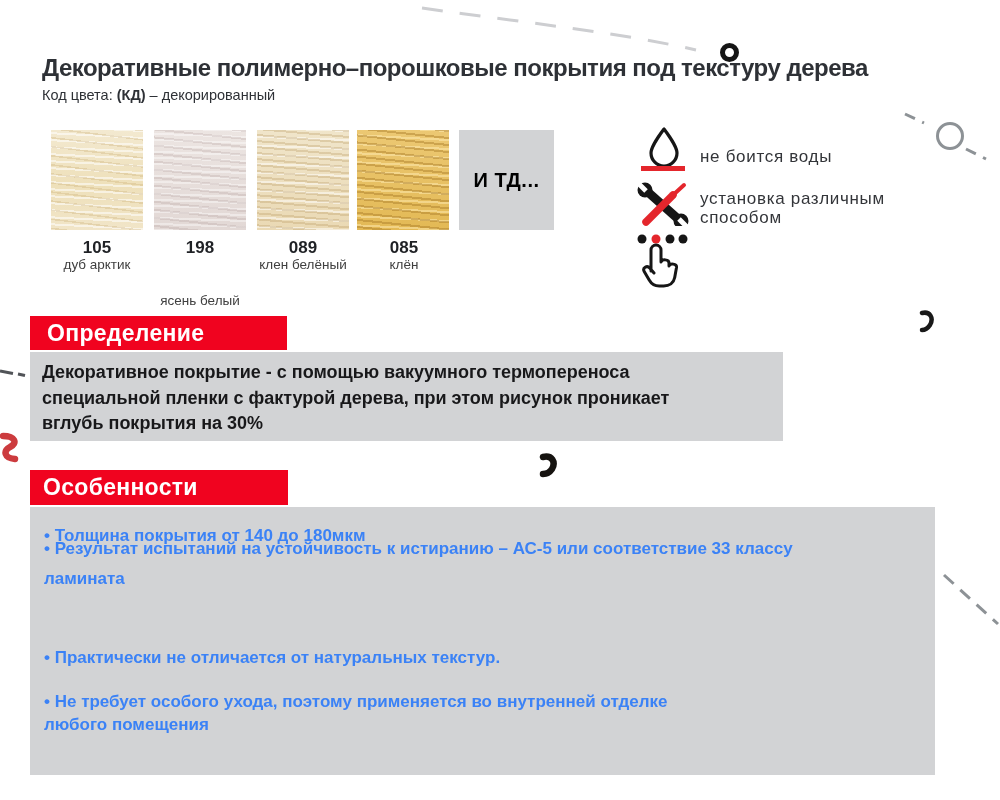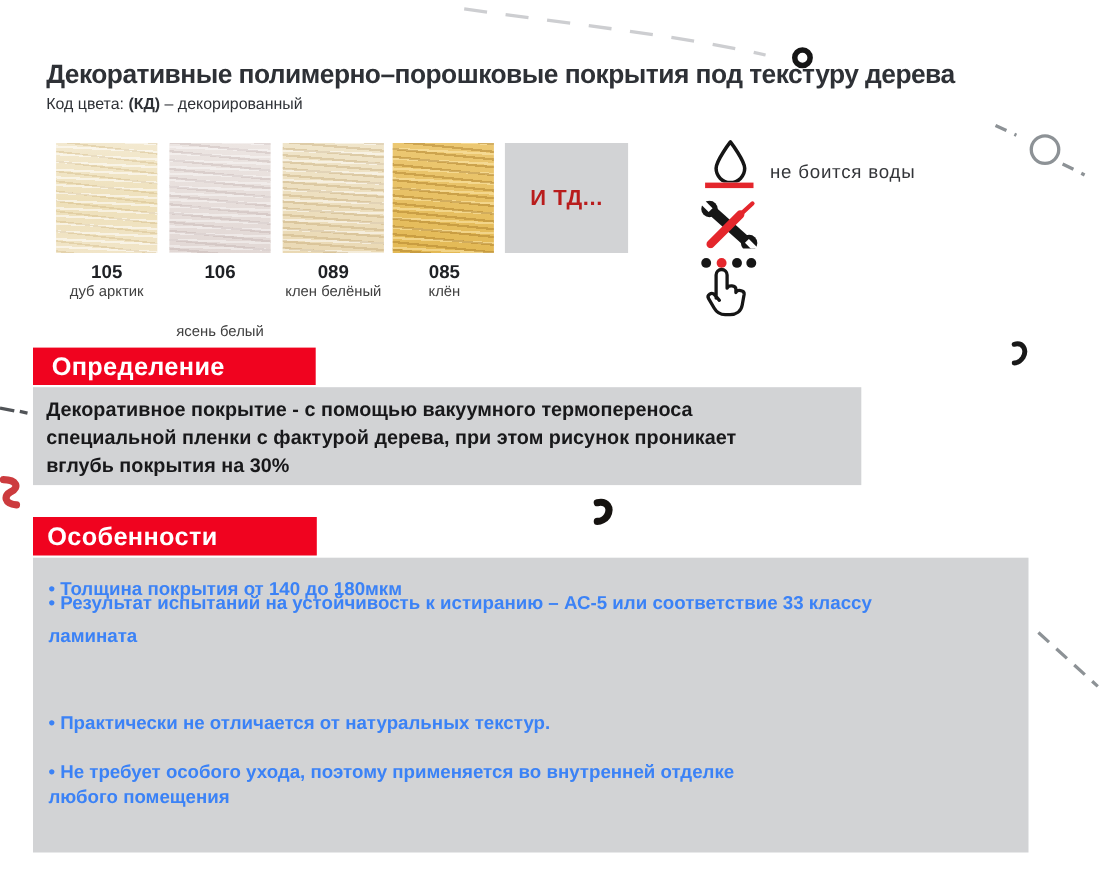--- a/index.html
+++ b/index.html
@@ -26,23 +26,23 @@
   .sw-2{background:
       repeating-linear-gradient(185deg, rgba(188,158,104,0.35) 0 2px, rgba(0,0,0,0) 2px 6px),
       repeating-linear-gradient(182deg, rgba(255,255,255,0.5) 0 2px, rgba(0,0,0,0) 2px 9px),
       linear-gradient(180deg,#f0e5ca 0%,#ead9b4 100%);}
   .sw-3{background:
       repeating-linear-gradient(186deg, rgba(168,122,38,0.45) 0 2px, rgba(0,0,0,0) 2px 7px),
       repeating-linear-gradient(183deg, rgba(255,236,180,0.5) 0 2px, rgba(0,0,0,0) 2px 9px),
       linear-gradient(180deg,#ecc873 0%,#e3b955 100%);}
   .sw-code{top:238px;font-size:17px;font-weight:700;color:#1f2125;transform:translateX(-50%);}
   .sw-label{top:257px;font-size:13.5px;color:#404040;white-space:nowrap;transform:translateX(-50%);text-align:right;}
-  .etc-box{left:459px;top:130px;width:112px;height:100px;background:#d2d3d5;
+  .etc-box{left:459px;top:130px;width:95px;height:100px;background:#d2d3d5;
            display:flex;align-items:center;justify-content:center;
-           font-size:20px;font-weight:700;color:#b91c1c;letter-spacing:0.5px;}
+           font-size:20px;font-weight:700;color:#000000;letter-spacing:0.5px;}
 
   
   .benefit-caption{left:700px;font-size:17px;line-height:19px;letter-spacing:0.7px;
                    font-weight:500;color:#333539;white-space:pre-line;}
   .cap-1{top:147px;}
   .cap-2{top:189px;}
   .cap-3{top:248px;}
   .drop-underline{left:641px;top:166px;width:44px;height:5px;}
 
   
@@ -107,21 +107,21 @@
 
   <h1 class="abs title" style="margin:0;">Декоративные полимерно–порошковые покрытия под текстуру дерева</h1>
   <p class="abs subtitle" style="margin:0;"><span>Код цвета: </span><b>(КД)</b><span> – декорированный</span></p>
 
   <div class="abs swatch sw-0" style="left:51px;"></div>
   <div class="abs swatch sw-1" style="left:154px;"></div>
   <div class="abs swatch sw-2" style="left:257px;"></div>
   <div class="abs swatch sw-3" style="left:357px;"></div>
 
   <div class="abs sw-code" style="left:97px;">105</div>
-  <div class="abs sw-code" style="left:200px;">106</div>
+  <div class="abs sw-code" style="left:200px;">198</div>
   <div class="abs sw-code" style="left:303px;">089</div>
   <div class="abs sw-code" style="left:404px;">085</div>
 
   <div class="abs sw-label" style="left:97px;">дуб арктик</div>
   <div class="abs sw-label" style="left:200px;margin-top:36px;">ясень белый</div>
   <div class="abs sw-label" style="left:303px;">клен белёный</div>
   <div class="abs sw-label" style="left:404px;">клён</div>
 
   <div class="abs etc-box">
       <span>И ТД...</span>
@@ -144,20 +144,22 @@
 
   <svg class="abs" style="left:635px;top:233px;" width="56" height="58" viewBox="0 0 56 58">
     <circle cx="7" cy="6" r="4.5" fill="#161616"></circle>
     <circle cx="21" cy="6" r="4.5" fill="#e4262c"></circle>
     <circle cx="35" cy="6" r="4.5" fill="#161616"></circle>
     <circle cx="48" cy="6" r="4.5" fill="#161616"></circle>
     <path d="M16,38 L16,17 a5,5 0 0 1 10,0 L26,29 c1,-3 8,-3 8,1 l0,3 c1,-3 8,-2.5 7.5,1.5 l-1.8,10 c-1,5.5 -5.5,8.5 -11,8.5 l-4.5,0 c-4.5,0 -8,-2.5 -10,-6 l-5,-8.5 c-2,-3.5 2.8,-6.5 5.5,-3.5 l4.3,5" fill="none" stroke="#161616" stroke-width="3" stroke-linecap="round" stroke-linejoin="round"></path>
   </svg>
 
   <div class="abs benefit-caption cap-1">не боится воды</div>
+  <div class="abs benefit-caption cap-2">установка различным
+способом</div>
 
   <div class="abs banner def-banner">Определение</div>
   <div class="abs panel def-panel"></div>
   <div class="abs def-body">Декоративное покрытие - с помощью вакуумного термопереноса
 специальной пленки с фактурой дерева, при этом рисунок проникает
 вглубь покрытия на 30%</div>
 
   <div class="abs banner feat-banner">Особенности</div>
   <div class="abs panel feat-panel"></div>
   <div class="abs bullet b-0">Толщина покрытия от 140 до 180мкм</div>

